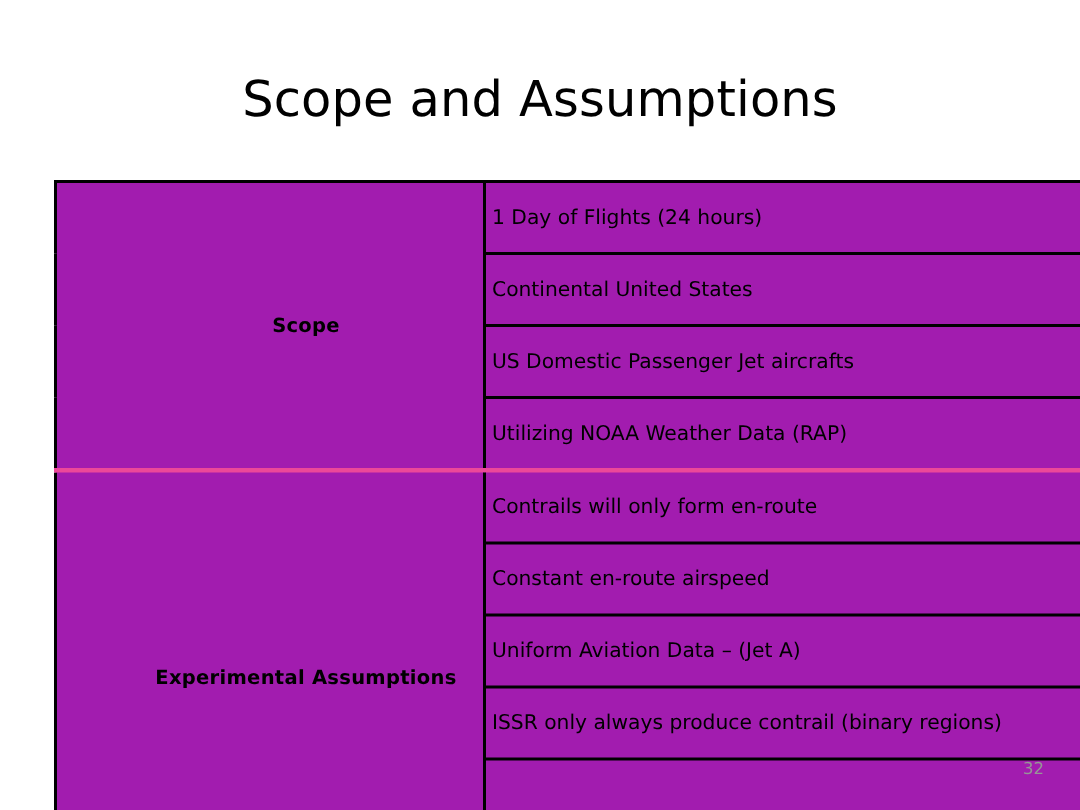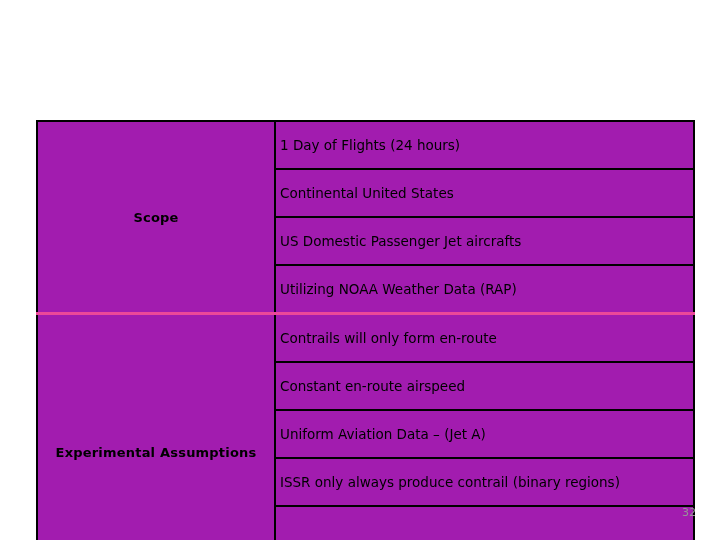--- a/index.html
+++ b/index.html
@@ -58,20 +58,21 @@
     padding: 0;
     vertical-align: middle;
   }
 
   td.label-cell {
     width: 236px;
     text-align: center;
     font-weight: 700;
     font-size: 13px;
     letter-spacing: 0.2px;
+    padding-left: 48px;
   }
 
   td.item-cell {
     width: 407px;
     text-align: left;
     padding: 4px 6px 4px 4px;
   }
 
   tr.r-std td { height: 38px; }
   tr.r-tall td { height: 75px; }
@@ -88,20 +89,21 @@
     font-size: 11px;
     line-height: 14px;
     color: #969696;
   }
 </style>
 </head>
 <body>
 
 <div class="slide">
 
+  <div class="slide-title">Scope and Assumptions</div>
 
   <table class="scope-table">
     <tbody>
 
       <tr class="r-std">
         <td class="label-cell" rowspan="4">Scope</td>
         <td class="item-cell">1 Day of Flights (24 hours)</td>
       </tr>
       <tr class="r-std">
         <td class="item-cell">Continental United States</td>

